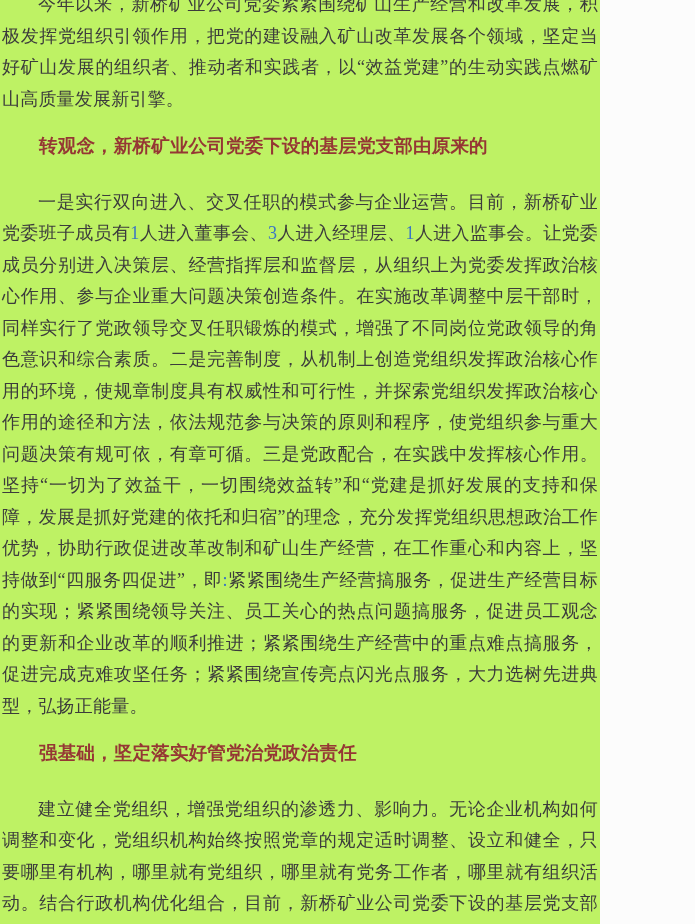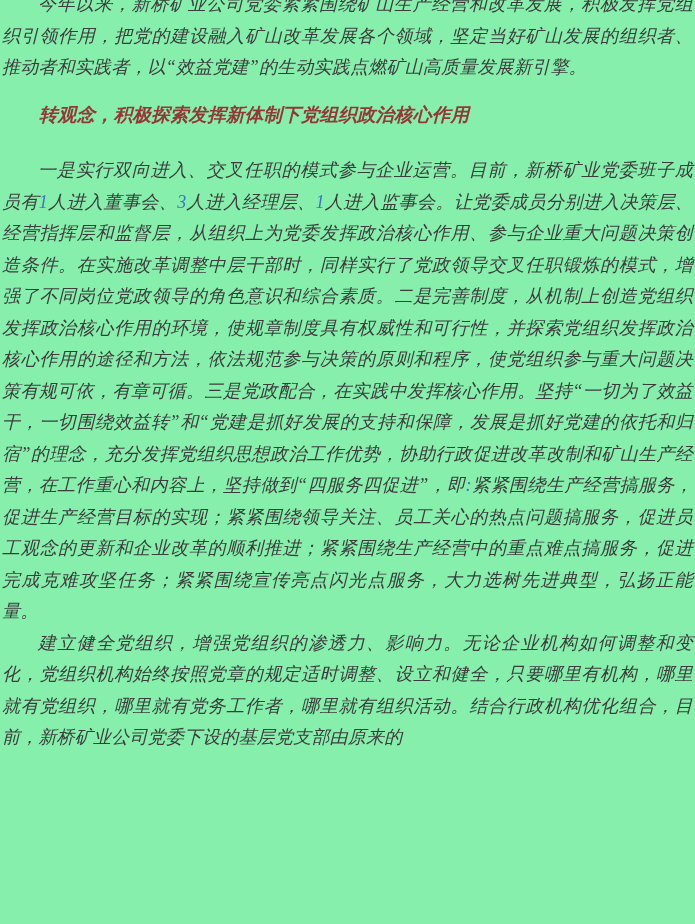--- a/index.html
+++ b/index.html
@@ -2,25 +2,24 @@
 <html style="--body-color: #3c3c3c; --heading-color: #953734; --accent-color: #3a75c4;"><head>
 <meta charset="utf-8">
 <style>
   html, body {
     margin: 0;
     padding: 0;
     background: #fcfcfc;
   }
   .page {
     position: relative;
-    width: 695px;
+    width: 600px;
     height: 924px;
     overflow: hidden;
-    background: #86efac;
-    font-style: italic;
+    background: #bef264;
   }
   .doc {
     margin-top: -11px;
     padding: 0 2px;
     font-family: "Liberation Serif", "DejaVu Serif", serif;
     font-size: 18px;
     letter-spacing: 0.2px;
     line-height: 31.5px;
     color: var(--body-color, #3c3c3c);
     text-align: justify;
@@ -40,17 +39,18 @@
   .seg-accent {
     color: var(--accent-color, #3a75c4);
   }
 </style>
 </head>
 <body style="background: rgb(252, 252, 252);">
 
 <div class="page">
   <div class="doc">
       <p class="paragraph"><span>今年以来，新桥矿业公司党委紧紧围绕矿山生产经营和改革发展，积极发挥党组织引领作用，把党的建设融入矿山改革发展各个领域，坚定当好矿山发展的组织者、推动者和实践者，以“效益党建”的生动实践点燃矿山高质量发展新引擎。</span></p>
-      <h2 class="heading"><span>转观念，积极探索发挥新体制下党组织政治核心作用</span></h2>
+      <h2 class="heading"><span>转观念，新桥矿业公司党委下设的基层党支部由原来的</span></h2>
       <p class="paragraph"><span>一是实行双向进入、交叉任职的模式参与企业运营。目前，新桥矿业党委班子成员有</span><span class="seg-accent">1</span><span>人进入董事会、</span><span class="seg-accent">3</span><span>人进入经理层、</span><span class="seg-accent">1</span><span>人进入监事会。让党委成员分别进入决策层、经营指挥层和监督层，从组织上为党委发挥政治核心作用、参与企业重大问题决策创造条件。在实施改革调整中层干部时，同样实行了党政领导交叉任职锻炼的模式，增强了不同岗位党政领导的角色意识和综合素质。二是完善制度，从机制上创造党组织发挥政治核心作用的环境，使规章制度具有权威性和可行性，并探索党组织发挥政治核心作用的途径和方法，依法规范参与决策的原则和程序，使党组织参与重大问题决策有规可依，有章可循。三是党政配合，在实践中发挥核心作用。坚持“一切为了效益干，一切围绕效益转”和“党建是抓好发展的支持和保障，发展是抓好党建的依托和归宿”的理念，充分发挥党组织思想政治工作优势，协助行政促进改革改制和矿山生产经营，在工作重心和内容上，坚持做到“四服务四促进”，即</span><span class="seg-accent">:</span><span>紧紧围绕生产经营搞服务，促进生产经营目标的实现；紧紧围绕领导关注、员工关心的热点问题搞服务，促进员工观念的更新和企业改革的顺利推进；紧紧围绕生产经营中的重点难点搞服务，促进完成克难攻坚任务；紧紧围绕宣传亮点闪光点服务，大力选树先进典型，弘扬正能量。</span></p>
+      <h2 class="heading"><span>强基础，坚定落实好管党治党政治责任</span></h2>
       <p class="paragraph"><span>建立健全党组织，增强党组织的渗透力、影响力。无论企业机构如何调整和变化，党组织机构始终按照党章的规定适时调整、设立和健全，只要哪里有机构，哪里就有党组织，哪里就有党务工作者，哪里就有组织活动。结合行政机构优化组合，目前，新桥矿业公司党委下设的基层党支部由原来的</span></p>
     </div>
 </div>
 
 </body></html>

